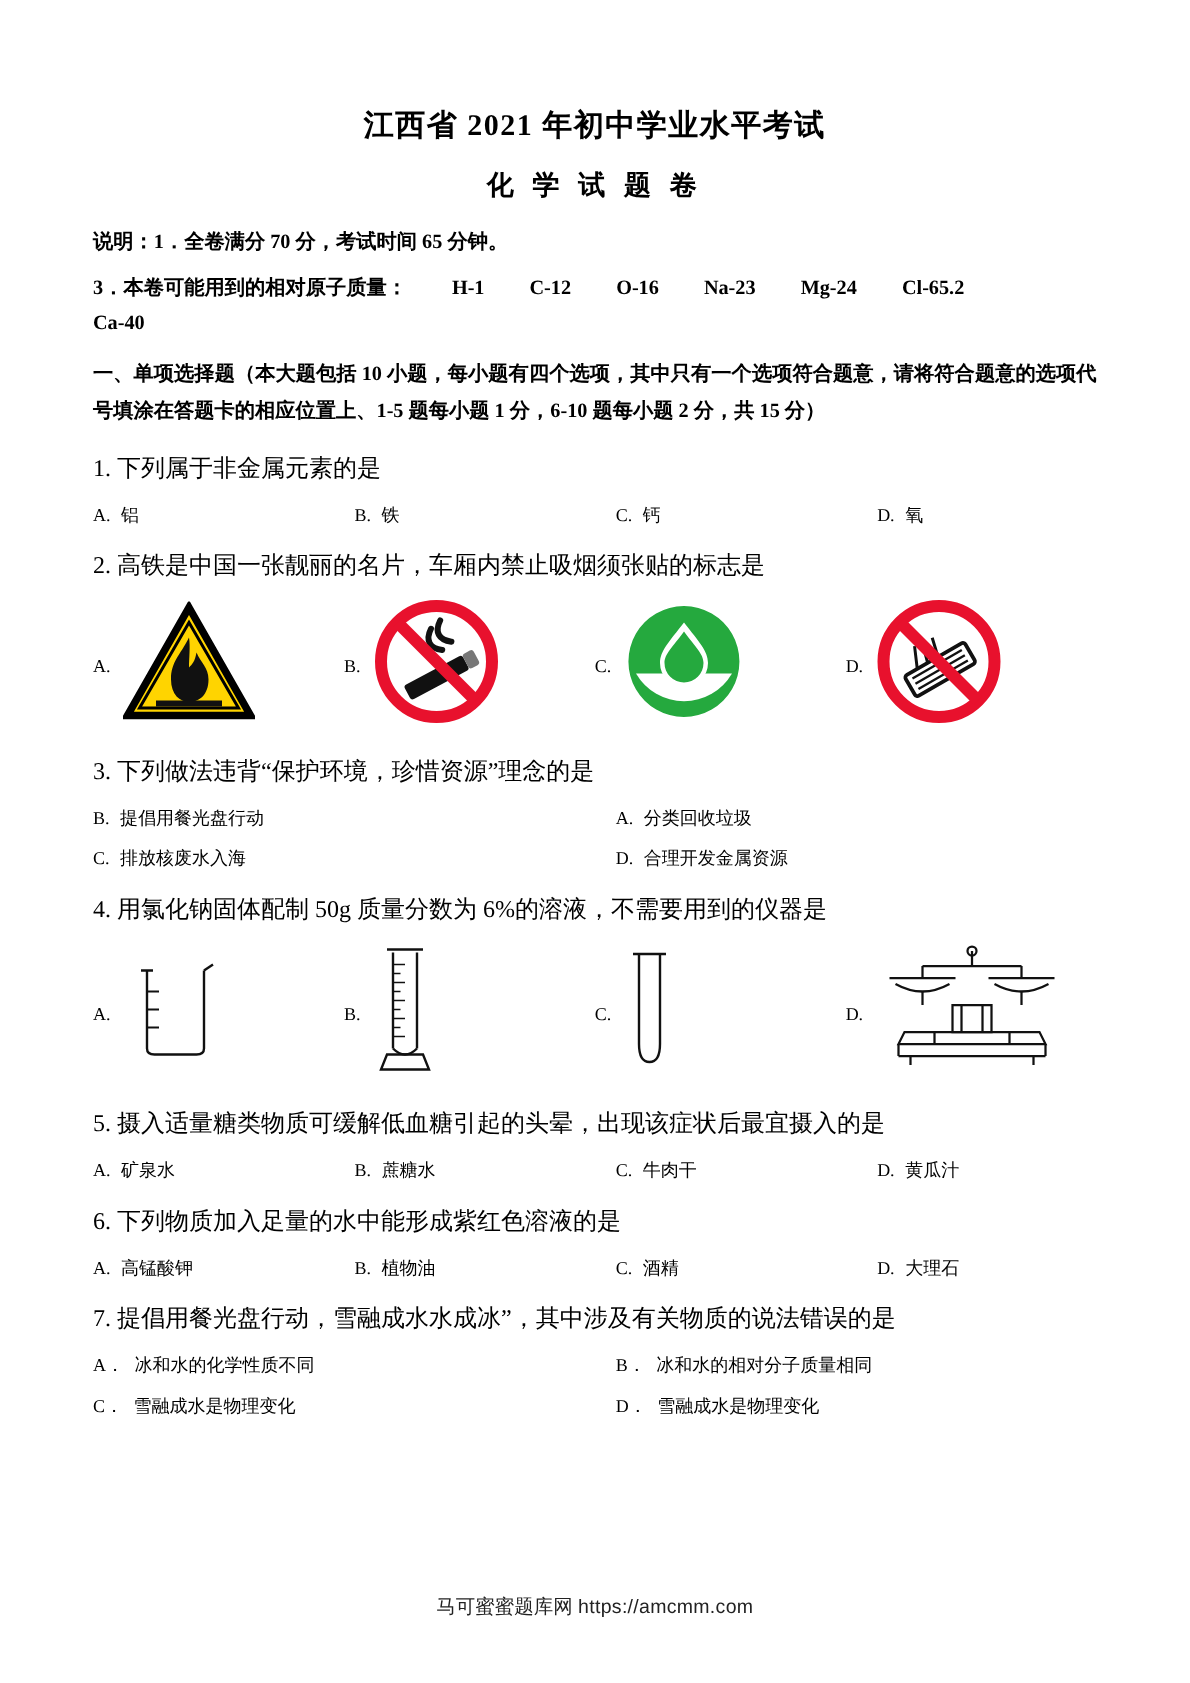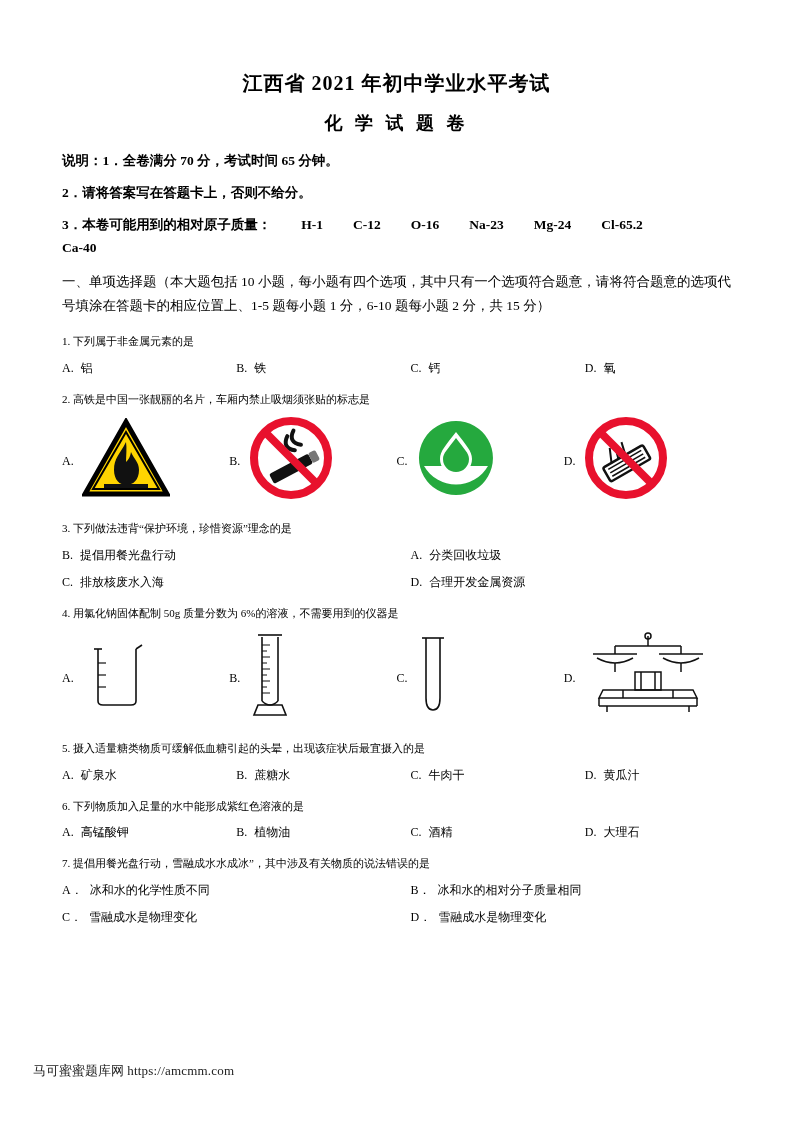--- a/index.html
+++ b/index.html
@@ -49,32 +49,32 @@
     margin-top: 12px;
   }
   .atom-row .sp { display: inline-block; width: 30px; }
   .ca40 {
     font-size: 13.5px;
     font-weight: bold;
     margin-top: 6px;
   }
   .section-head {
     font-size: 13.5px;
-    font-weight: normal;
+    font-weight: bold;
     margin-top: 14px;
     line-height: 1.85;
     text-align: justify;
   }
   .q {
     font-size: 12px;
     margin-top: 14px;
     line-height: 1.5;
   }
   .q-stem {
-    font-size: 11px;
+    font-size: 16px;
     margin-bottom: 6px;
   }
   .opts-row {
     display: flex;
     font-size: 12px;
     margin-top: 9px;
     gap: 28px;
   }
   .opts-row.four > div { width: 25%; }
   .opts-row.two > div { width: 50%; }
@@ -96,37 +96,36 @@
     font-size: 12px;
     margin-right: 8px;
   }
   .figure { display: block; }
 
   .footer {
     position: absolute;
     left: 0;
     right: 0;
     bottom: 26px;
+    text-align: center;
     font-size: 13px;
     color: #222;
-    font-family: Liberation Serif, serif;
-    margin-left: 33px;
+    font-family: Liberation Sans, sans-serif;
   }
   .footer .url { letter-spacing: 0.2px; }
 </style>
 </head>
 <body>
 
 <div class="page">
 
   <div class="title-main">江西省 2021 年初中学业水平考试</div>
   <div class="title-sub">化 学 试 题 卷</div>
 
   <div class="note-line">说明：1．全卷满分 70 分，考试时间 65 分钟。</div>
-  <div class="note-line second">2．请将答案写在答题卡上，否则不给分。</div>
 
   <div class="atom-row">
     <span>3．本卷可能用到的相对原子质量：</span><span class="sp"></span><span>H-1</span><span class="sp"></span><span>C-12</span><span class="sp"></span><span>O-16</span><span class="sp"></span><span>Na-23</span><span class="sp"></span><span>Mg-24</span><span class="sp"></span><span>Cl-65.2</span>
   </div>
   <div class="ca40">Ca-40</div>
 
   <div class="section-head">一、单项选择题（本大题包括 10 小题，每小题有四个选项，其中只有一个选项符合题意，请将符合题意的选项代号填涂在答题卡的相应位置上、1-5 题每小题 1 分，6-10 题每小题 2 分，共 15 分）</div>
 
   <div class="q">
     <div class="q-stem">

